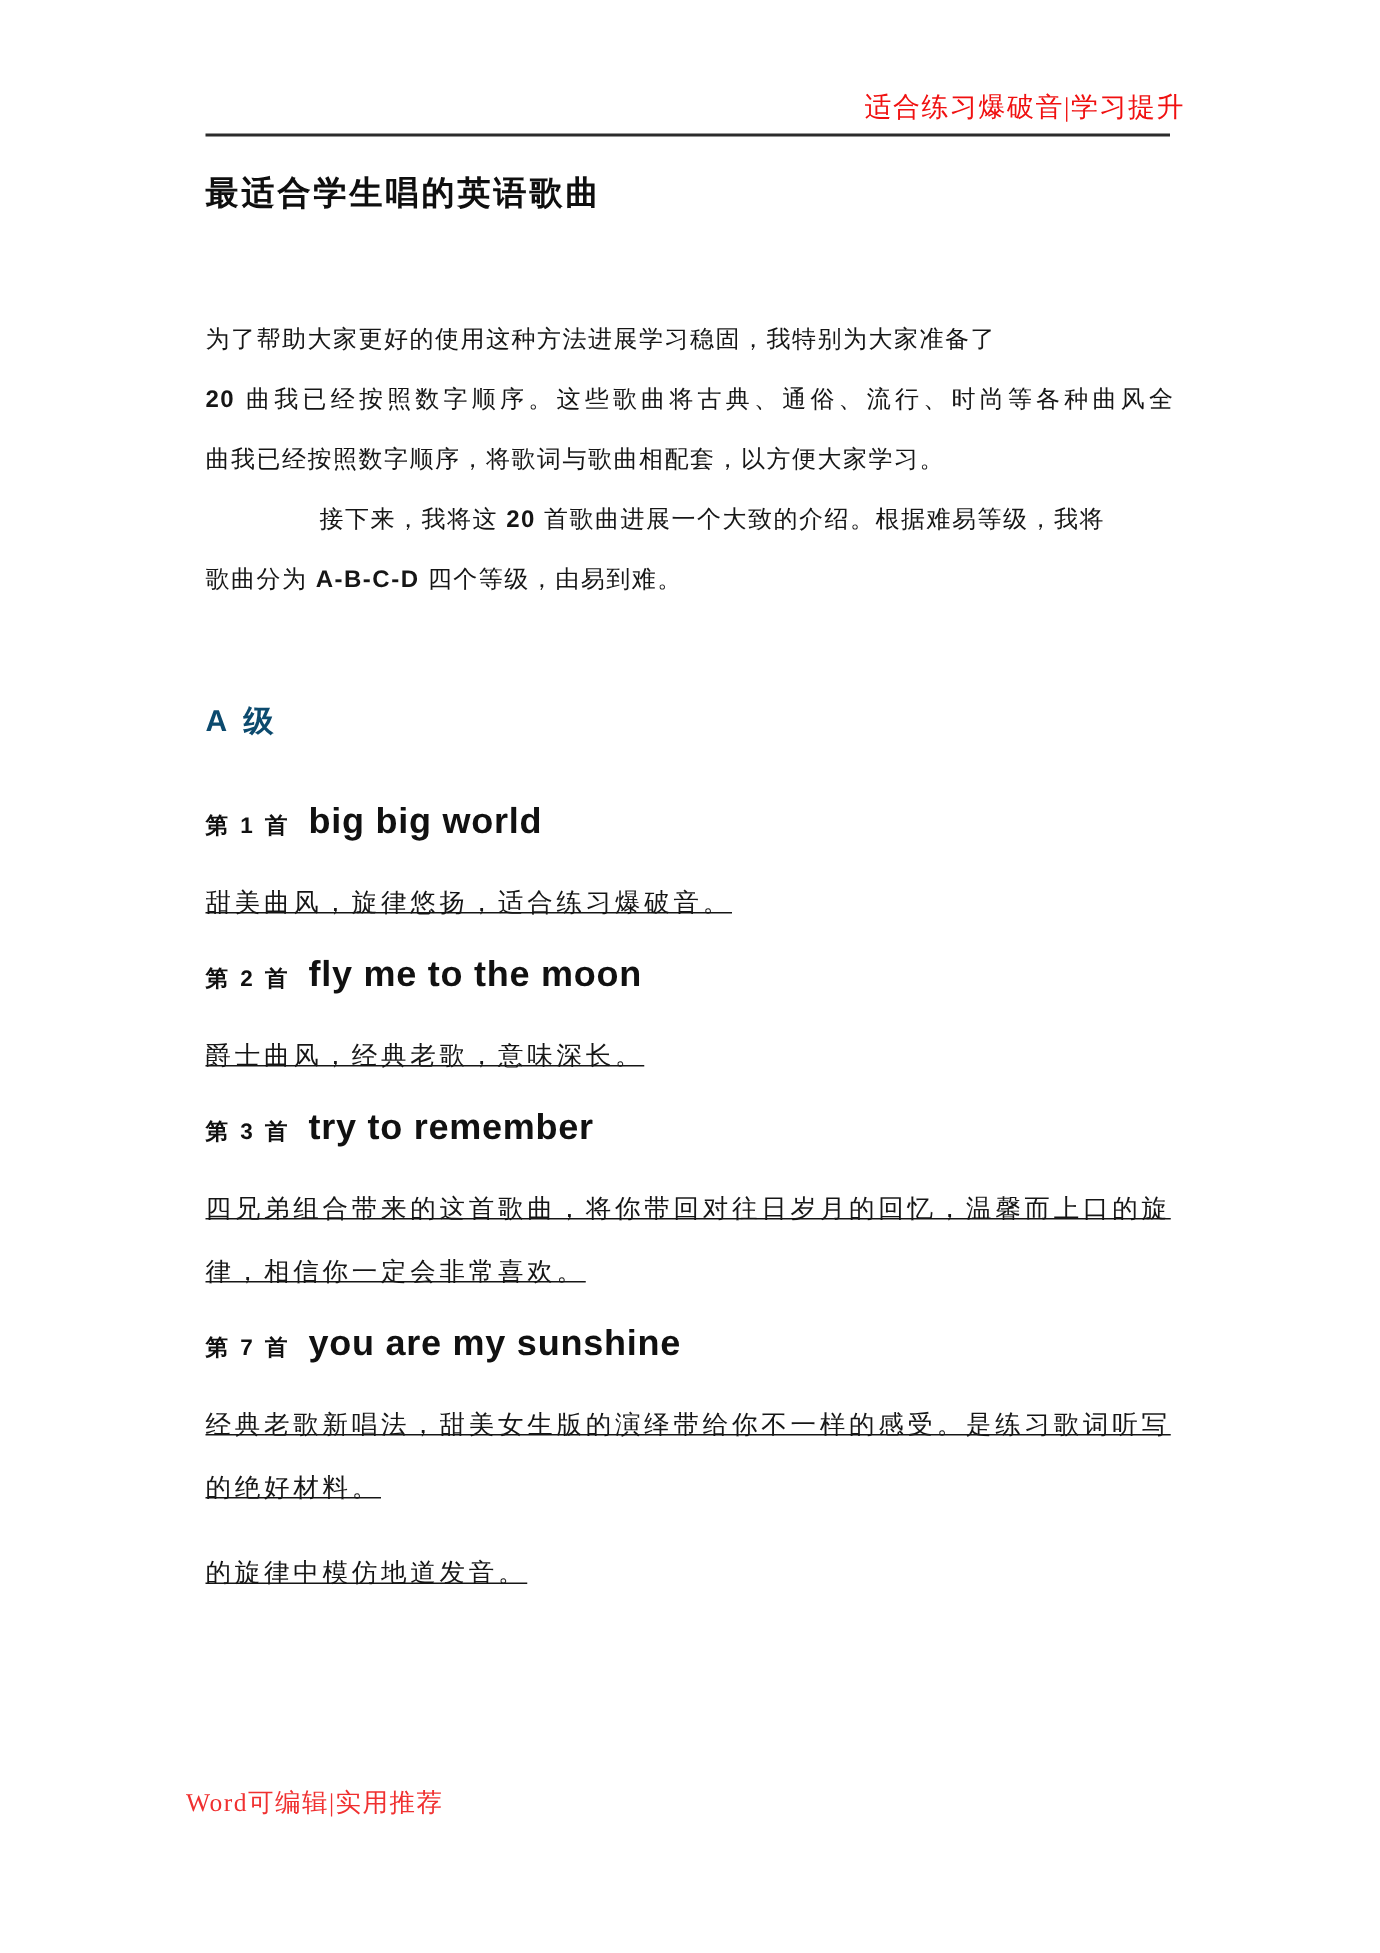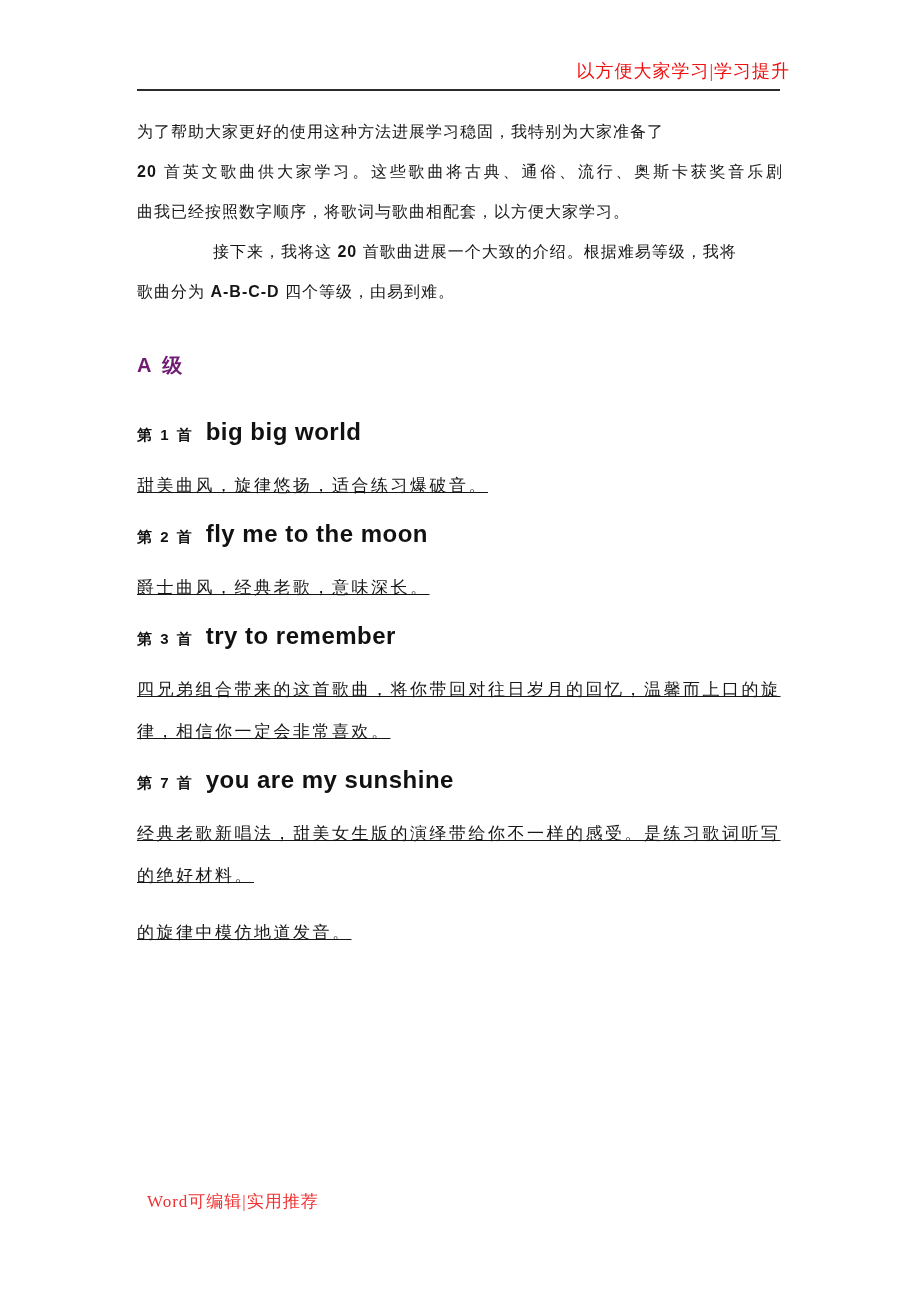--- a/index.html
+++ b/index.html
@@ -25,54 +25,55 @@
   }
   .paragraph{margin:0;}
   .paragraph .line{
     font-size:16px;letter-spacing:1px;line-height:40px;color:#161616;
     text-align:left;
   }
   .paragraph .line.fill{text-align:justify;text-align-last:justify;}
   .paragraph .line.indent{text-indent:76px;}
   .bold{font-weight:bold;}
   .level-heading{
-    margin-top:39px;font-size:20px;font-weight:bold;letter-spacing:3px;
-    color:#701a75;line-height:28px;
+    margin-top:60px;font-size:20px;font-weight:bold;letter-spacing:3px;
+    color:#0c4a6e;line-height:28px;
   }
   .song-heading{
     margin-top:12px;line-height:30px;font-weight:bold;color:#111111;
   }
   .song:first-child .song-heading{margin-top:38px;}
   .song-number{font-size:15px;letter-spacing:2px;}
   .song-name{font-size:24px;margin-left:12px;letter-spacing:0.5px;}
   .song-desc{margin-top:15px;text-decoration:underline;}
   .song-desc .line{
     font-size:17px;letter-spacing:2.5px;line-height:42px;color:#161616;
   }
   
   .footer-label{
-    position:absolute;left:147px;top:1190px;
+    position:absolute;left:124px;top:1190px;
     font-family:"Liberation Serif",serif;font-size:17px;letter-spacing:1px;
     color:#f03030;line-height:24px;
   }
 </style>
 </head>
 <body>
 
 <div class="page">
 
-  <div class="header-label">以方便大家学习|学习提升</div>
+  <div class="header-label">适合练习爆破音|学习提升</div>
   <div class="header-rule"></div>
 
   <div class="content">
+    <h1 class="doc-title">最适合学生唱的英语歌曲</h1>
 
     <div class="intro">
         <div class="paragraph">
           <div class="line"><span>为了帮助大家更好的使用这种方法进展学习稳固，我特别为大家准备了</span></div>
-          <div class="line fill"><span class="bold">20</span><span> 首英文歌曲供大家学习。这些歌曲将古典、通俗、流行、奥斯卡获奖音乐剧</span></div>
+          <div class="line fill"><span class="bold">20</span><span> 曲我已经按照数字顺序。这些歌曲将古典、通俗、流行、时尚等各种曲风全</span></div>
           <div class="line"><span>曲我已经按照数字顺序，将歌词与歌曲相配套，以方便大家学习。</span></div>
         </div>
         <div class="paragraph">
           <div class="line indent"><span>接下来，我将这 </span><span class="bold">20</span><span> 首歌曲进展一个大致的介绍。根据难易等级，我将</span></div>
           <div class="line"><span>歌曲分为 </span><span class="bold">A-B-C-D</span><span> 四个等级，由易到难。</span></div>
         </div>
       </div>
 
     <div class="level-heading">A 级</div>
 

